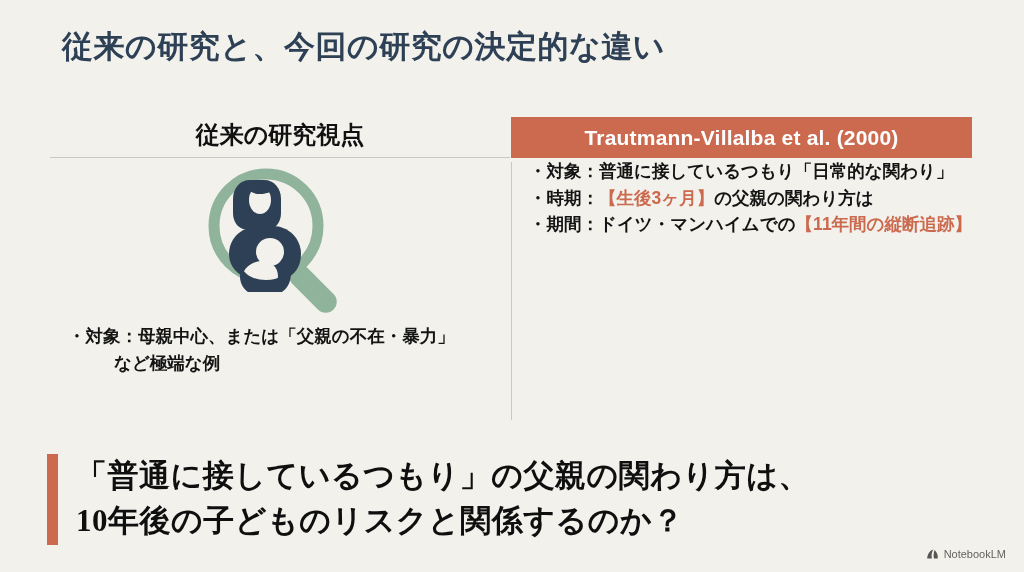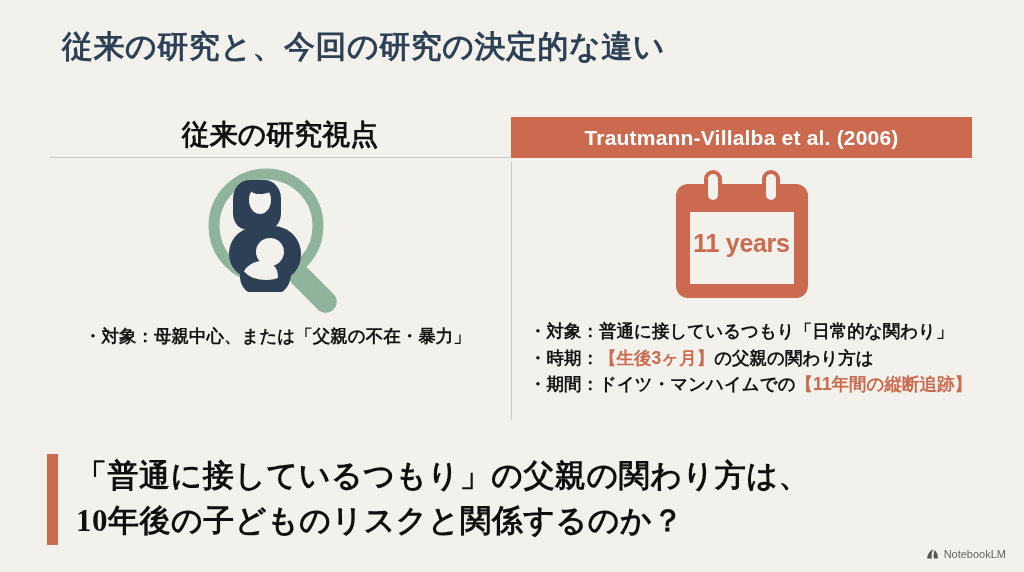--- a/index.html
+++ b/index.html
@@ -49,21 +49,21 @@
     height: 258px;
     background: #C9C8C2;
   }
 
   
   .header-plain {
     height: 46px;
     display: flex;
     align-items: center;
     justify-content: center;
-    font-size: 28px;
+    font-size: 24px;
     font-weight: 700;
     color: #111111;
     border-bottom: 1px solid #C9C8C2;
     box-sizing: border-box;
   }
   
   .header-banner {
     height: 41px;
     margin-top: 5px;
     display: flex;
@@ -87,21 +87,21 @@
   .icon-area.right { height: 160px; }
 
   
   .bullets {
     padding: 0 4px;
     font-size: 17.5px;
     font-weight: 700;
     line-height: 1.52;
     color: #141414;
   }
-  .bullets.left  { margin-left: 30px; }
+  .bullets.left  { margin-left: 14px; }
   .bullets.right { margin-left: 14px; }
   .bullet-row {
     display: block;
     white-space: nowrap;
   }
   .bullet-row.indent { padding-left: 46px; }
   .hl { color: #CB6A4E; }
 
   
   .callout {
@@ -176,47 +176,28 @@
 
           <path d="M52 98c-8 2-14 9-14 17 0 4 2 7 5 9h26c3-3 5-7 5-12 0-9-7-15-16-15-2 0-4 0-6 1z" fill="#F2F1EB"></path>
 
           <path d="M38 104c-4 8-2 18 6 24h34c6-4 9-11 9-19 0-3 0-6-1-8-3 9-11 15-24 15-11 0-20-4-24-12z" fill="#2E4055"></path>
         </svg>
       </span>
     </div>
 
     <div class="bullets left">
       <span class="bullet-row">・対象：母親中心、または「父親の不在・暴力」</span>
+      <span class="bullet-row indent">など極端な例</span>
     </div>
   </div>
 
   <div class="col col-right">
 
-    <div class="header-banner">Trautmann-Villalba et al. (2006)</div>
-
-    <div class="icon-area right">
-      <span style="position:relative;display:block;">
-        <svg width="160" height="140" viewBox="0 0 160 140" aria-hidden="true">
-
-          <rect x="42" y="4" width="18" height="34" rx="9" fill="#CB6A4E"></rect>
-          <rect x="100" y="4" width="18" height="34" rx="9" fill="#CB6A4E"></rect>
-
-          <rect x="14" y="18" width="132" height="114" rx="12" fill="#CB6A4E"></rect>
-
-          <rect x="28" y="46" width="104" height="72" fill="#F2F1EB"></rect>
-
-          <rect x="46" y="8" width="10" height="26" rx="5" fill="#F2F1EB"></rect>
-          <rect x="104" y="8" width="10" height="26" rx="5" fill="#F2F1EB"></rect>
-        </svg>
-        <span style="position:absolute;left:0;top:0;width:160px;height:140px;
-                     display:flex;align-items:center;justify-content:center;
-                     padding-top:14px;box-sizing:border-box;
-                     font-size:25px;font-weight:700;color:#CB6A4E;letter-spacing:-0.3px;">11 years</span>
-      </span>
-    </div>
+    <div class="header-banner">Trautmann-Villalba et al. (2000)</div>
+
 
     <div class="bullets right">
       <span class="bullet-row">
         <span>・対象：普通に接しているつもり「日常的な関わり」</span>
       </span>
       <span class="bullet-row">
         <span>・時期：</span><span class="hl">【生後3ヶ月】</span><span>の父親の関わり方は</span>
       </span>
       <span class="bullet-row">
         <span>・期間：ドイツ・マンハイムでの</span><span class="hl">【11年間の縦断追跡】</span>

